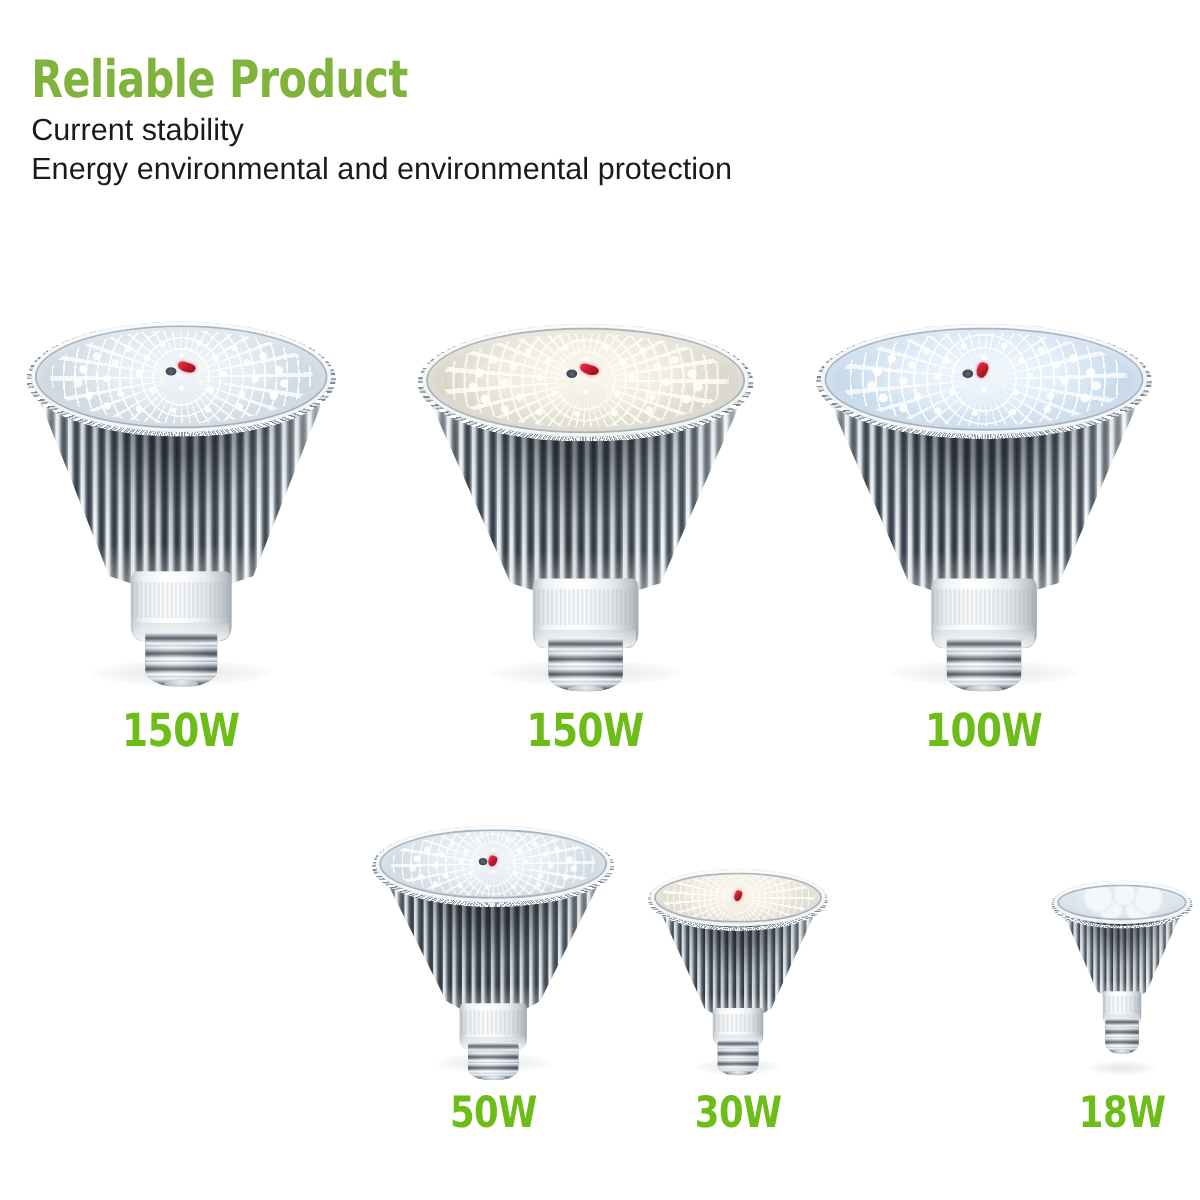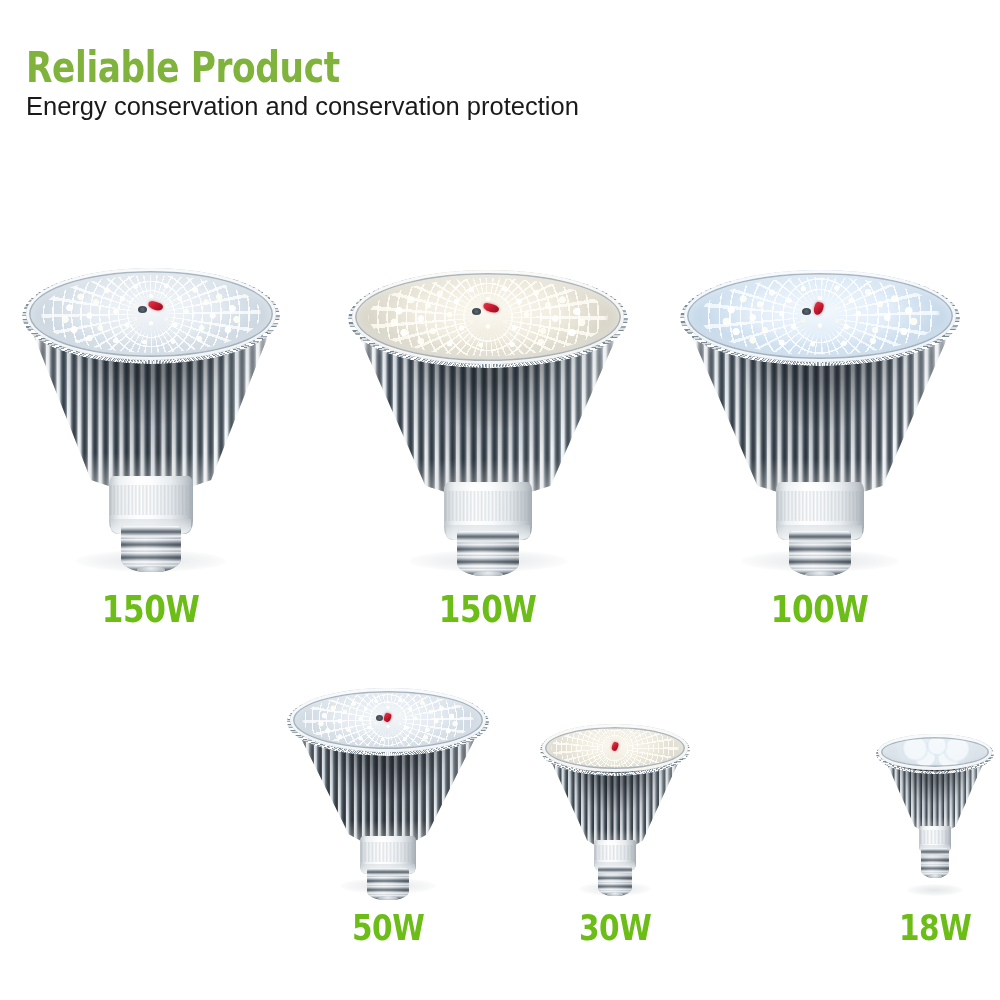--- a/index.html
+++ b/index.html
@@ -357,21 +357,22 @@
     background: radial-gradient(ellipse at 50% 50%,
       rgba(120,130,140,.20) 0%, rgba(120,130,140,.07) 55%, rgba(0,0,0,0) 78%);
     z-index: 1;
   }
 </style>
 </head>
 <body>
 
 <div class="header">
   <div class="headline">Reliable Product</div>
-  <div class="subline second">Energy conservation and conservation protection</div>
+  <div class="subline">Current stability</div>
+  <div class="subline second">Energy environmental and environmental protection</div>
 </div>
 
 <div class="row row-1">
 
   <div class="product" style="left:26px; width:250px;">
     <div class="shadow" style="bottom:56px; width:150px; height:22px;"></div>
     <div class="bulb-wrap" style="width:250px; height:302px;">
       <div class="bulb">
         <div class="body" style="top:54px; height:168px;
                     clip-path: polygon(1% 0%, 99% 0%, 74% 94%, 62% 100%, 38% 100%, 26% 94%);">
@@ -459,21 +460,21 @@
         <div class="center-led" style="left:130px; top:32px; width:9px; height:13px;"></div>
       </div>
     </div>
     <div class="wattage" style="font-size:38px; margin-top:18px;">100W</div>
   </div>
 </div>
 
 <div class="row row-2">
 
 
-  <div class="product" style="left:290px; width:196px;text-align:right;">
+  <div class="product" style="left:313px; width:196px;text-align:right;">
     <div class="shadow" style="bottom:52px; width:96px; height:16px;"></div>
     <div class="bulb-wrap" style="width:196px; height:208px;">
       <div class="bulb">
         <div class="body" style="top:40px; height:118px;
                     clip-path: polygon(3% 0%, 97% 0%, 70% 90%, 59% 100%, 41% 100%, 30% 90%);">
           <div class="fins" style="background-size:8px 100%;"></div>
           <div class="fins-shade"></div>
         </div>
         <div class="neck" style="top:148px; width:56px; height:38px;">
           <div class="neck-ribs"></div>

